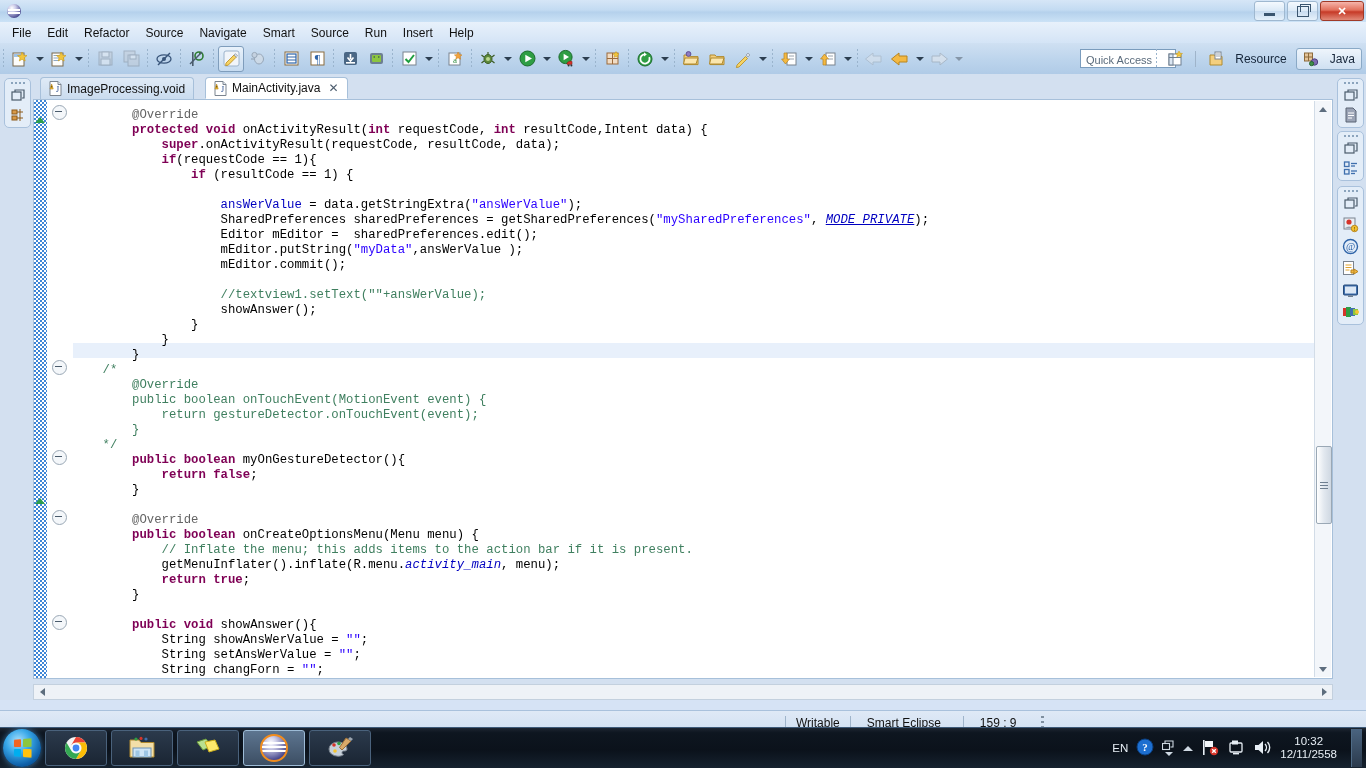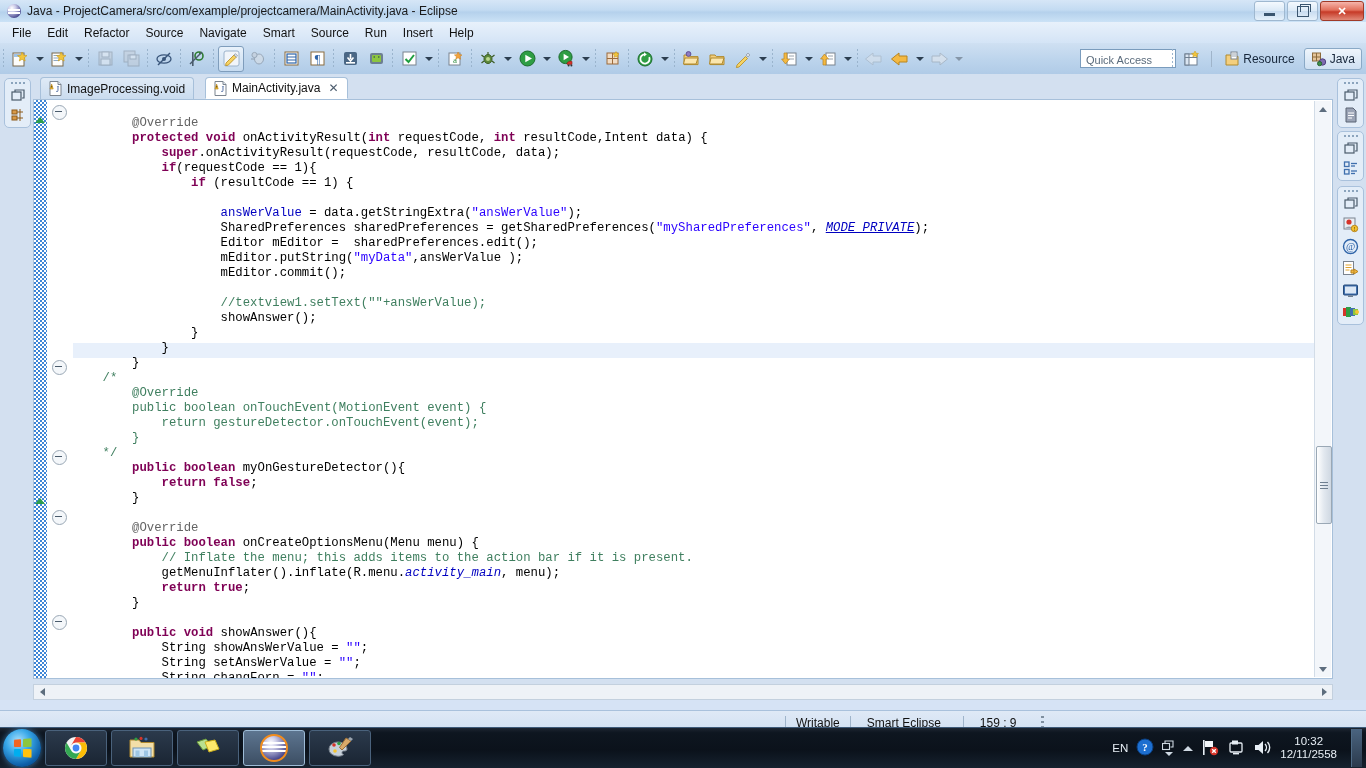--- a/index.html
+++ b/index.html
@@ -74,21 +74,21 @@
   .tb-arrow.dim i{border-top-color:#8596a8;}
   .icon{display:block;}
 
   .quickaccess{
     position:absolute;right:190px;top:49px;width:96px;height:19px;
     background:#fff;border:1px solid #7a9cbd;
     font-size:11px;color:#5a6b7c;padding:1px 5px;line-height:18px;box-sizing:border-box;
   }
   .persp-bar{position:absolute;right:4px;top:47px;height:23px;display:flex;align-items:center;gap:3px;}
   .persp-btn{
-    display:flex;align-items:center;gap:3px;padding:2px 6px;font-size:12px;color:#16263a;border-radius:3px;
+    display:flex;align-items:center;gap:11px;padding:2px 6px;font-size:12px;color:#16263a;border-radius:3px;
   }
   .persp-btn.active{
     border:1px solid #8aa9c6;background:linear-gradient(to bottom,#eef5fc,#cfe0f2);
   }
 
   
   .workbench{position:absolute;left:0;top:74px;width:1366px;height:626px;background:#d3e0f0;}
 
   
   .leftbar{position:absolute;left:0;top:0;width:33px;height:626px;background:#d3e0f0;}
@@ -139,21 +139,21 @@
     border-left:5.5px solid transparent;border-right:5.5px solid transparent;border-bottom:6px solid #2e9e4f;
   }
   .gutter{position:absolute;left:13px;top:0;width:26px;height:100%;background:#fff;}
   .fold{position:absolute;left:5px;width:13px;height:13px;border-radius:50%;
     border:1px solid #9aa8b5;background:#f4f7fa;}
   .fold:after{content:"";position:absolute;left:2px;top:5px;width:7px;height:1px;background:#4a5b6c;}
   .codearea{
     position:absolute;left:39px;top:0;right:34px;height:100%;
     font-family:"Liberation Mono","DejaVu Sans Mono",monospace;
     font-size:12.3px;line-height:15px;white-space:pre;overflow:hidden;
-    padding-top:16px;box-sizing:border-box;color:#000;
+    padding-top:8px;box-sizing:border-box;color:#000;
   }
   .hl-line{position:absolute;left:39px;right:18px;height:15px;background:#e8f0fb;}
   .k{color:#7f0055;font-weight:bold;}     
   .s{color:#2a00ff;}                       
   .c{color:#3f7f5f;}                       
   .a{color:#646464;}                       
   .f{color:#0000c0;}                       
   .st{color:#0000c0;font-style:italic;text-decoration:underline;}    
   .m{color:#000;}
   .sf{font-style:italic;color:#0000c0;}
@@ -215,21 +215,20 @@
   .showdesk{width:10px;height:38px;margin-left:6px;border-left:1px solid #4f6b86;
     background:linear-gradient(to bottom,#4a6480,#2b3a4c);}
 </style>
 </head>
 <body>
 
 <div id="app">
 
   <div class="titlebar">
     <div class="eclipse-dot"></div>
-    <div class="title-text">Java - ProjectCamera/src/com/example/projectcamera/MainActivity.java - Eclipse</div>
     <div class="wincontrols">
       <div class="wc">
           <span class="mn"></span>
         </div>
       <div class="wc">
           <span class="mx"></span>
         </div>
       <div class="wc close">✕</div>
     </div>
   </div>

